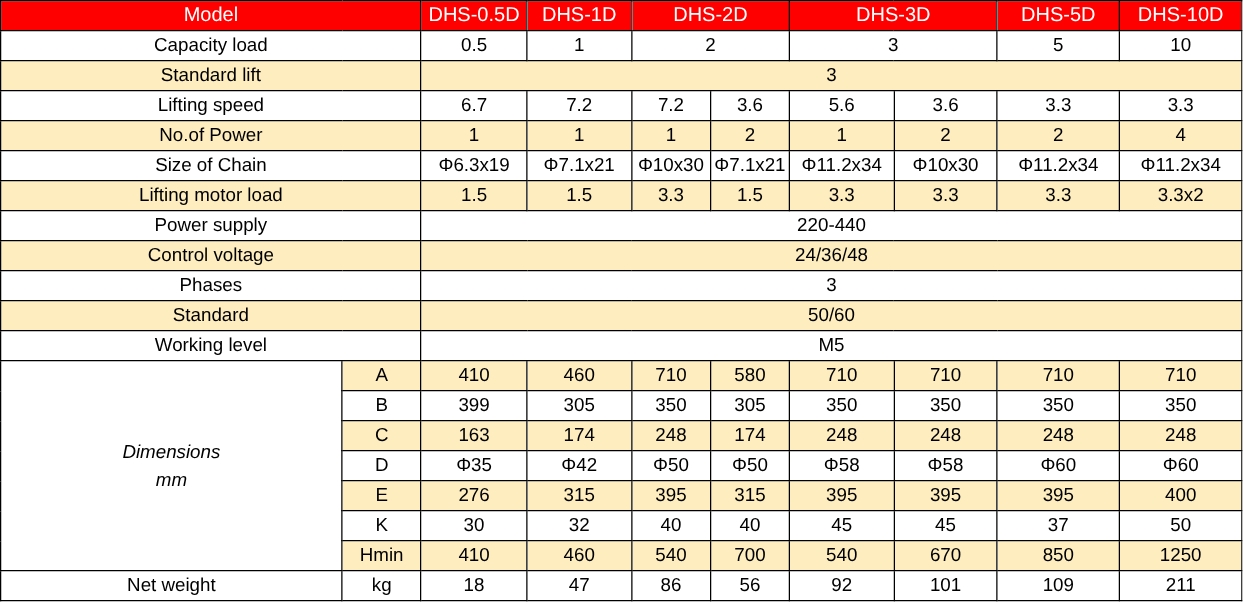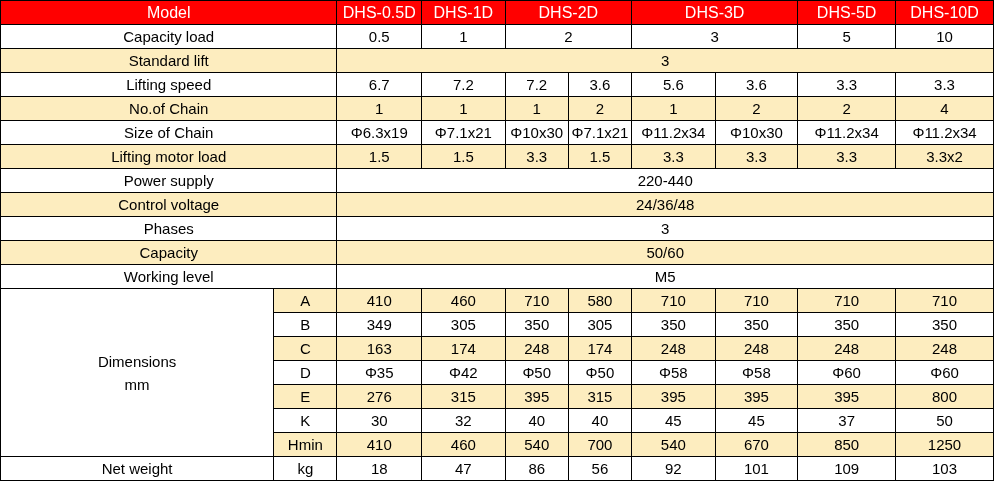--- a/index.html
+++ b/index.html
@@ -50,20 +50,21 @@
     text-align: left;
     padding-left: 6px;
     vertical-align: middle;
     line-height: 1.35;
   }
   .dimsub {
     width: 62px;
   }
   .dimtext {
     display: block;
+    font-style: italic;
   }
 </style>
 </head>
 <body>
 
 <table class="spec">
   <colgroup>
     <col style="width:268px">
     <col style="width:62px">
     <col style="width:83px">
@@ -107,21 +108,21 @@
       <td class="white">7.2</td>
       <td class="white">7.2</td>
       <td class="white">3.6</td>
       <td class="white">5.6</td>
       <td class="white">3.6</td>
       <td class="white">3.3</td>
       <td class="white">3.3</td>
     </tr>
 
     <tr>
-      <td class="rowlabel alt" colspan="2">No.of Chain</td>
+      <td class="rowlabel alt" colspan="2">No.of Power</td>
       <td class="alt">1</td>
       <td class="alt">1</td>
       <td class="alt">1</td>
       <td class="alt">2</td>
       <td class="alt">1</td>
       <td class="alt">2</td>
       <td class="alt">2</td>
       <td class="alt">4</td>
     </tr>
 
@@ -158,21 +159,21 @@
       <td class="rowlabel alt" colspan="2">Control voltage</td>
       <td class="alt" colspan="8">24/36/48</td>
     </tr>
 
     <tr>
       <td class="rowlabel white" colspan="2">Phases</td>
       <td class="white" colspan="8">3</td>
     </tr>
 
     <tr>
-      <td class="rowlabel alt" colspan="2">Capacity</td>
+      <td class="rowlabel alt" colspan="2">Standard</td>
       <td class="alt" colspan="8">50/60</td>
     </tr>
 
     <tr>
       <td class="rowlabel white" colspan="2">Working level</td>
       <td class="white" colspan="8">M5</td>
     </tr>
 
     <tr>
       <td class="dimlabel white" rowspan="7">
@@ -185,21 +186,21 @@
       <td class="alt">710</td>
       <td class="alt">580</td>
       <td class="alt">710</td>
       <td class="alt">710</td>
       <td class="alt">710</td>
       <td class="alt">710</td>
     </tr>
 
     <tr>
       <td class="white dimsub">B</td>
-      <td class="white">349</td>
+      <td class="white">399</td>
       <td class="white">305</td>
       <td class="white">350</td>
       <td class="white">305</td>
       <td class="white">350</td>
       <td class="white">350</td>
       <td class="white">350</td>
       <td class="white">350</td>
     </tr>
 
     <tr>
@@ -228,21 +229,21 @@
 
     <tr>
       <td class="alt dimsub">E</td>
       <td class="alt">276</td>
       <td class="alt">315</td>
       <td class="alt">395</td>
       <td class="alt">315</td>
       <td class="alt">395</td>
       <td class="alt">395</td>
       <td class="alt">395</td>
-      <td class="alt">800</td>
+      <td class="alt">400</td>
     </tr>
 
     <tr>
       <td class="white dimsub">K</td>
       <td class="white">30</td>
       <td class="white">32</td>
       <td class="white">40</td>
       <td class="white">40</td>
       <td class="white">45</td>
       <td class="white">45</td>
@@ -265,16 +266,16 @@
     <tr>
       <td class="rowlabel white">Net weight</td>
       <td class="white dimsub">kg</td>
       <td class="white">18</td>
       <td class="white">47</td>
       <td class="white">86</td>
       <td class="white">56</td>
       <td class="white">92</td>
       <td class="white">101</td>
       <td class="white">109</td>
-      <td class="white">103</td>
+      <td class="white">211</td>
     </tr>
   </tbody>
 </table>
 
 </body></html>

